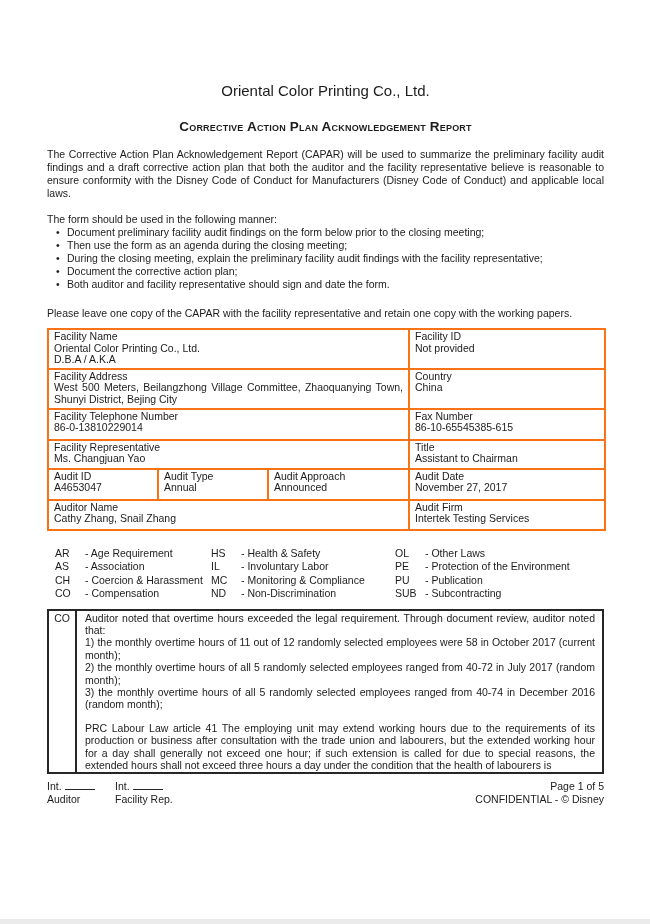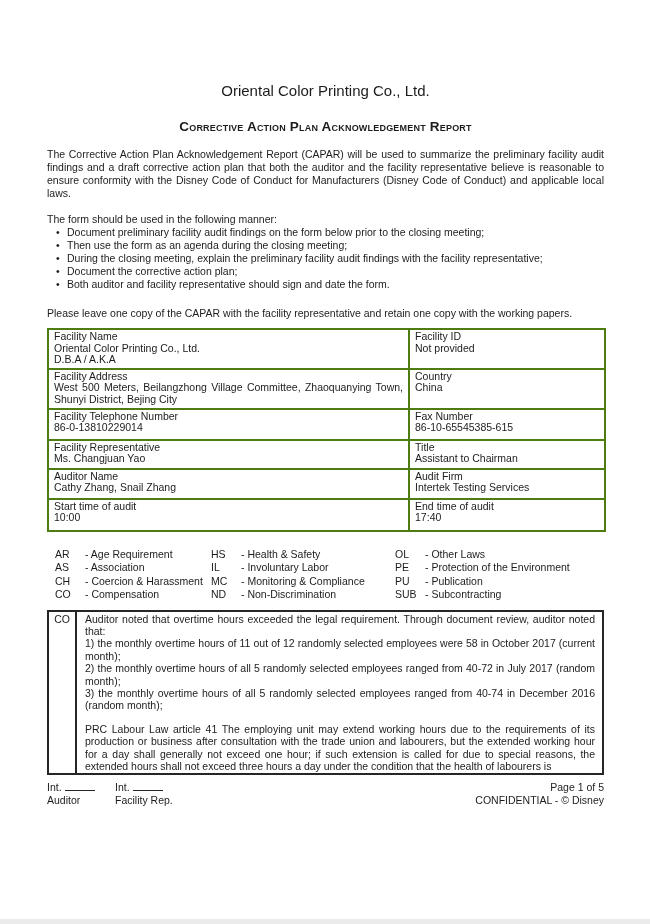--- a/index.html
+++ b/index.html
@@ -17,21 +17,21 @@
 
   .justify { text-align: justify; }
   .intro-par { margin-top: 13px; }
   .usage-heading { margin-top: 13px; }
   .bullet-row { display: flex; }
   .bullet-marker { width: 20px; padding-left: 9px; flex: 0 0 20px; }
   .bullet-text { flex: 1; }
   .copy-note { margin-top: 16px; }
 
   table.info-table { margin-top: 8px; border-collapse: collapse; table-layout: fixed; width: 557px; }
-  table.info-table td { border: 2px solid #4d7c0f; vertical-align: top;
+  table.info-table td { border: 2px solid #f97316; vertical-align: top;
                         padding: 1px 5px 2px 5px; line-height: 11.6px; }
   .lbl { white-space: nowrap; overflow: hidden; }
 
   .legend { margin-top: 16px; padding-left: 8px; display: grid;
             grid-template-columns: 156px 184px 1fr; line-height: 13.5px; }
   .abbr { display: inline-block; width: 30px; }
 
   table.finding-table { margin-top: 8px; border-collapse: collapse; table-layout: fixed;
                         width: 557px; height: 165px; }
   table.finding-table td { border: 2px solid #262626; vertical-align: top; overflow: hidden; }
@@ -129,38 +129,46 @@
       <tr style="height:29px">
         <td colspan="3">
           <div class="lbl">Facility Representative</div>
           <div>Ms. Changjuan Yao</div>
         </td>
         <td>
           <div class="lbl">Title</div>
           <div>Assistant to Chairman</div>
         </td>
       </tr>
+      <tr style="height:31px">
+        <td>
+          <div class="lbl">Audit ID</div>
+          <div>A4653047</div>
+        </td>
+        <td>
+          <div class="lbl">Audit Type</div>
+          <div>Annual</div>
+        </td>
+        <td>
+          <div class="lbl">Audit Approach</div>
+          <div>Announced</div>
+        </td>
+        <td>
+          <div class="lbl">Audit Date</div>
+          <div>November 27, 2017</div>
+        </td>
+      </tr>
       <tr style="height:30px">
         <td colspan="3">
           <div class="lbl">Auditor Name</div>
           <div>Cathy Zhang, Snail Zhang</div>
         </td>
         <td>
           <div class="lbl">Audit Firm</div>
           <div>Intertek Testing Services</div>
-        </td>
-      </tr>
-      <tr style="height:32px">
-        <td colspan="3">
-          <div class="lbl">Start time of audit</div>
-          <div>10:00</div>
-        </td>
-        <td>
-          <div class="lbl">End time of audit</div>
-          <div>17:40</div>
         </td>
       </tr>
     </tbody>
       </table>
 
     <div class="legend">
       <div><span class="abbr">AR</span><span>- Age Requirement</span></div>
       <div><span class="abbr">HS</span><span>- Health &amp; Safety</span></div>
       <div><span class="abbr">OL</span><span>- Other Laws</span></div>
       <div><span class="abbr">AS</span><span>- Association</span></div>

